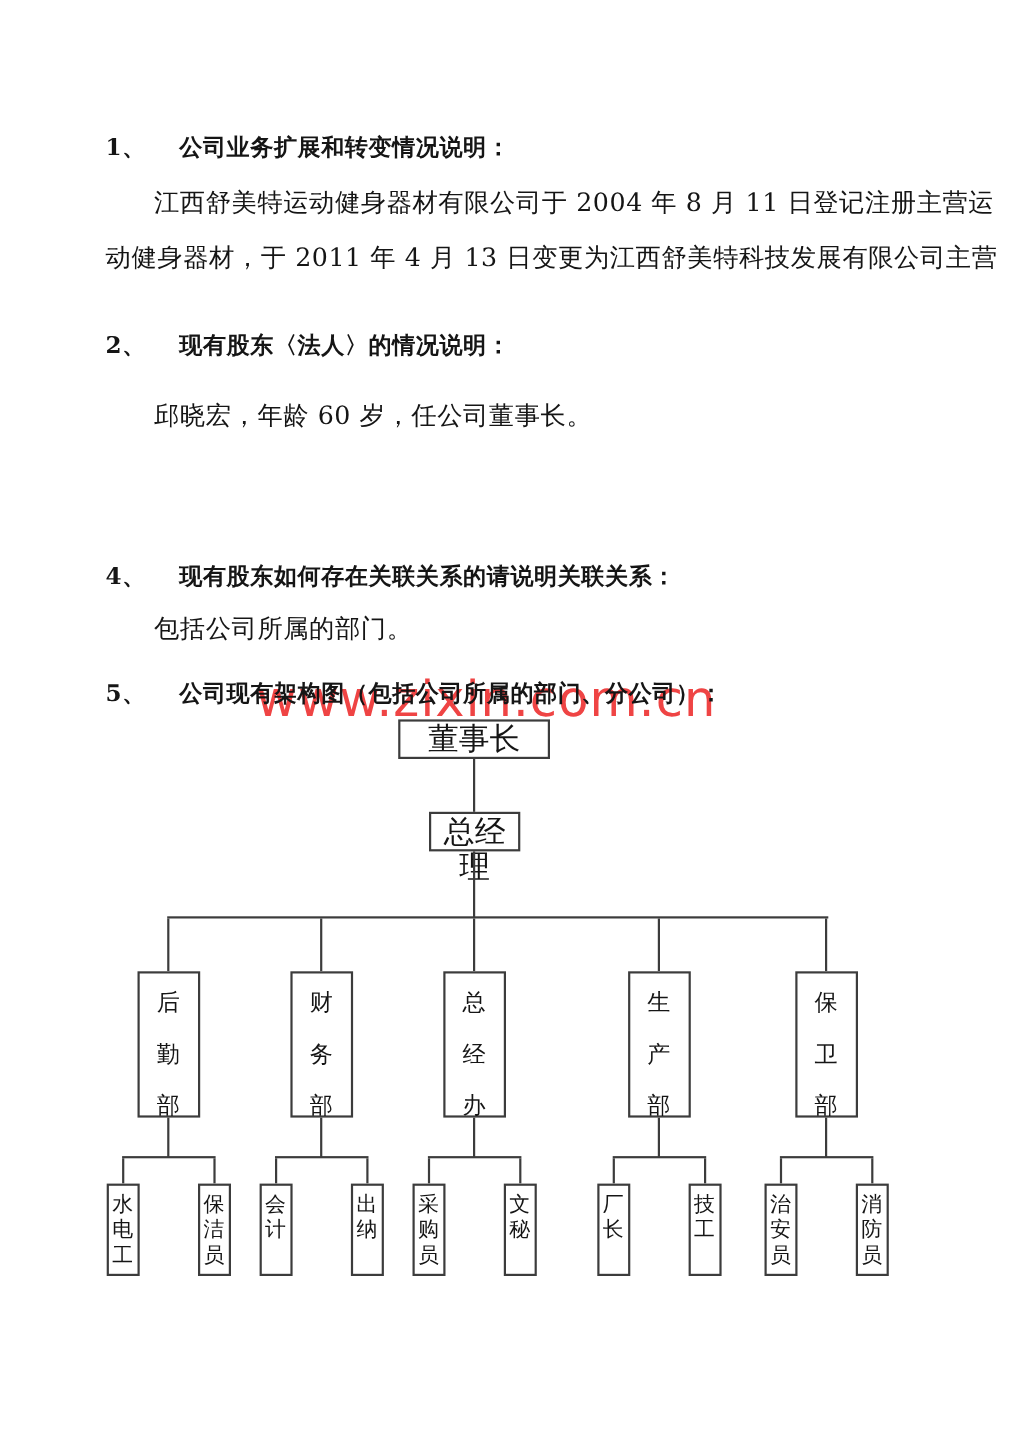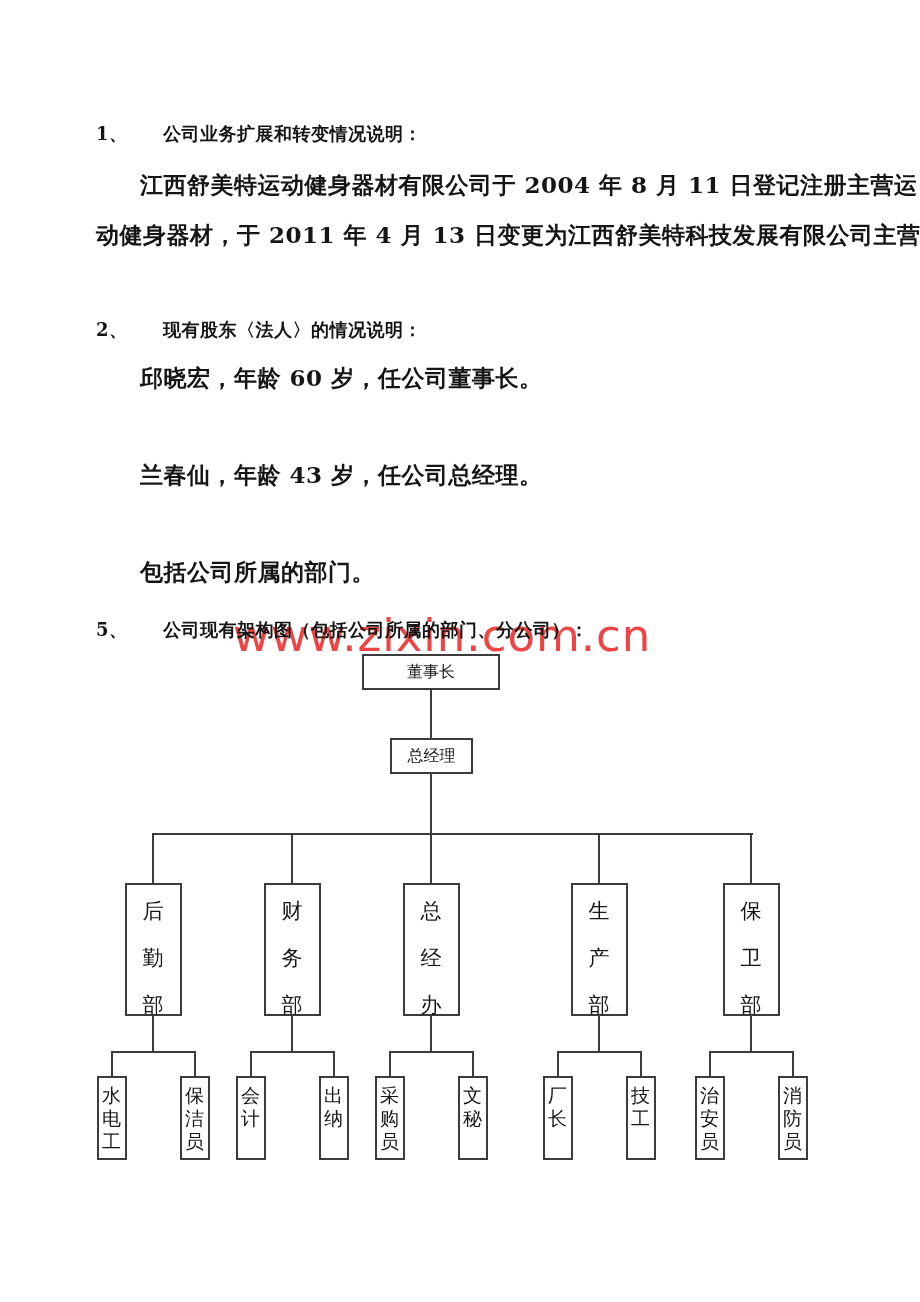--- a/index.html
+++ b/index.html
@@ -8,71 +8,71 @@
     background:#ffffff;
     position:relative;
     overflow:hidden;
     font-family:"DejaVu Serif","Liberation Serif",serif;
     color:#151515;
   }
   
   .doc{position:absolute;inset:0;z-index:2;}
   .h{
     position:absolute;left:96px;
-    font-size:18px;font-weight:700;line-height:28px;
+    font-size:21px;font-weight:700;line-height:28px;
     white-space:nowrap;letter-spacing:0.5px;
   }
   .mk{display:inline-block;width:67px;font-weight:700;}
   .p{
     position:absolute;left:96px;
-    font-size:23px;font-weight:700;line-height:28px;
+    font-size:23px;font-weight:400;line-height:28px;
     white-space:nowrap;letter-spacing:0.5px;text-align:center;
   }
   .ind{padding-left:44px;}
   
   .watermark{
     position:absolute;left:233px;top:609px;z-index:1;
     font-family:"DejaVu Sans","Liberation Sans",sans-serif;
     font-size:45px;color:#ef4444;letter-spacing:1px;
     white-space:nowrap;user-select:none;
   }
   
   #org-chart{position:absolute;inset:0;z-index:3;}
   .obox{
     position:absolute;
     border:2px solid #3c3c3c;
     background:#ffffff;
     box-sizing:border-box;
     text-align:center;
   }
-  .lv{font-size:16px;}                 
+  .lv{font-size:28px;}                 
   .vbox span{display:block;text-align:center;}
   .dept{font-size:21px;}
   .dept span{line-height:47px;}
   .dept{padding-top:3px;}
   .child{font-size:19px;padding-top:6px;}
   .child span{line-height:23px;}
   .cline{position:absolute;background:#3c3c3c;}
 </style>
 </head>
 <body>
 
 <div class="watermark">www.zixin.com.cn</div>
 
 <div class="doc">
 
   <div class="h" style="top:120px"><span class="mk">1、</span><span>公司业务扩展和转变情况说明：</span></div>
   <div class="p ind" style="top:171px">江西舒美特运动健身器材有限公司于 2004 年 8 月 11 日登记注册主营运</div>
   <div class="p" style="top:221px">动健身器材，于 2011 年 4 月 13 日变更为江西舒美特科技发展有限公司主营</div>
 
-  <div class="h" style="top:316px"><span class="mk">2、</span><span>现有股东〈法人〉的情况说明：</span></div>
+  <div class="h" style="top:300px"><span class="mk">2、</span><span>现有股东〈法人〉的情况说明：</span></div>
   <div class="p ind" style="top:364px">邱晓宏，年龄 60 岁，任公司董事长。</div>
 
-  <div class="p ind" style="top:461px">兰春仙，年龄 43 岁，任公司总经理。</div>
 
+  <div class="h" style="top:510px"><span class="mk">4、</span><span>现有股东如何存在关联关系的请说明关联关系：</span></div>
   <div class="p ind" style="top:558px">包括公司所属的部门。</div>
 
   <div class="h" style="top:616px"><span class="mk">5、</span><span>公司现有架构图（包括公司所属的部门、分公司）：</span></div>
 </div>
 
 <div id="org-chart">
     <div class="obox lv" style="left: 362px; top: 654px; width: 138px; height: 36px; line-height: 32px;">董事长</div>
     <div class="obox lv" style="left: 390px; top: 738px; width: 83px; height: 36px; line-height: 32px;">总经理</div>
     <div class="cline" style="left: 430px; top: 690px; width: 2px; height: 48px; background: rgb(60, 60, 60);"></div>
     <div class="cline" style="left: 430px; top: 774px; width: 2px; height: 60px; background: rgb(60, 60, 60);"></div>

